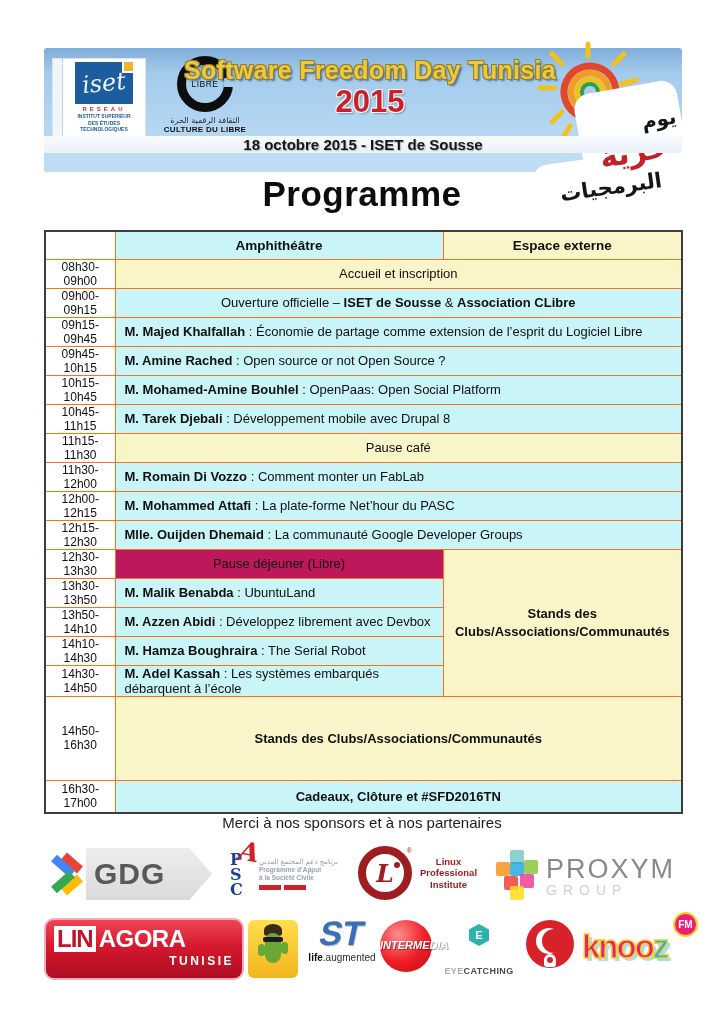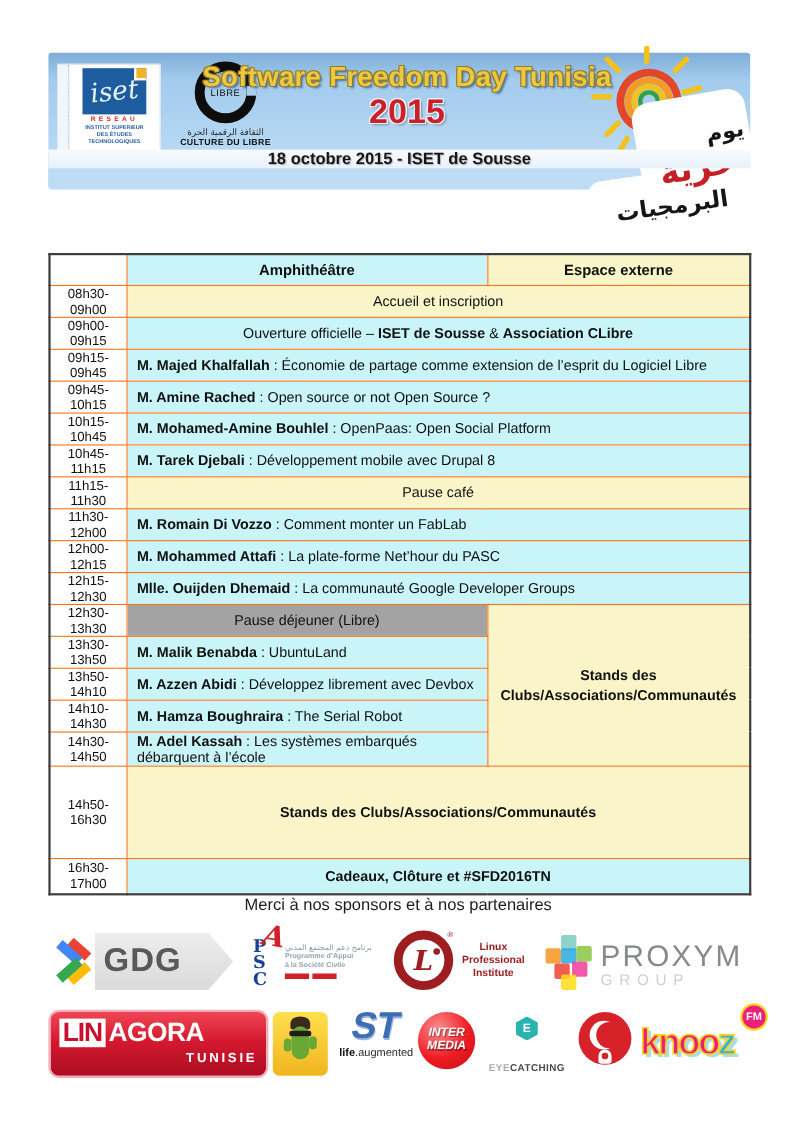--- a/index.html
+++ b/index.html
@@ -52,21 +52,21 @@
 
   
   .sched{position:absolute;left:44px;top:230px;width:637px;border-collapse:collapse;table-layout:fixed;
          font-size:13px;color:#101010;border:2px solid #3d3d3d;}
   .sched td{border:1px solid #f97316;vertical-align:middle;padding:0;overflow:hidden;}
   .sched tr{height:28px;}
   .time-cell{font-size:12px;text-align:center;background:#fff;}
   .head-cell{font-weight:bold;text-align:center;font-size:13.5px;}
   .bg-cyan{background:#c9f4f8;}
   .bg-yellow{background:#f9f5c9;}
-  .bg-white{background:#a3a3a3;}
+  .bg-white{background:#be185d;}
   .align-left{text-align:left;padding-left:9px !important;}
   .align-center{text-align:center;}
   .b{font-weight:bold;}
   .side-cell{font-weight:bold;text-align:center;line-height:1.35;font-size:13px;}
 
   
   .merci{position:absolute;top:814px;left:0;width:100%;text-align:center;font-size:15px;color:#1c1c1c;}
   .logo{position:absolute;}
 
   
@@ -119,21 +119,21 @@
   .cac-arm2{position:absolute;left:33px;top:22px;width:7px;height:12px;background:#6aa835;border-radius:4px;}
   
   .st{left:306px;top:916px;width:72px;text-align:center;}
   .st-letters{display:inline-block;font-weight:bold;font-size:34px;line-height:1;color:#3d6db5;
               transform:skewX(-12deg);text-shadow:1px 1px 0 #9db7d8;}
   .st-cap{font-size:10px;color:#2b2b2b;margin-top:2px;}
   .st-cap .b{color:#111;}
   
   .inter{left:380px;top:920px;width:52px;height:52px;border-radius:50%;
          background:radial-gradient(circle at 35% 28%,#fb8d8d 0%,#ef1c25 55%,#c20d14 100%);
-         display:flex;flex-direction:column;align-items:center;justify-content:center;
+         display:flex;align-items:center;
          color:#fff;font-weight:bold;font-style:italic;font-size:11px;line-height:1.05;
          text-shadow:1px 1px 1px rgba(0,0,0,.4);}
   
   .eye{left:442px;top:924px;width:74px;text-align:center;}
   .eye-icon{width:20px;height:22px;margin:0 auto;background:#29b4ae;color:#fff;
             clip-path:polygon(50% 0,100% 25%,100% 75%,50% 100%,0 75%,0 25%);
             display:flex;align-items:center;justify-content:center;font-size:11px;font-weight:bold;}
   .eye-text{margin-top:20px;font-size:9px;letter-spacing:.4px;font-weight:bold;}
   .eye-p1{color:#a7abae;}
   .eye-p2{color:#45494d;}
@@ -220,20 +220,21 @@
         </g>
       </svg>
     </div>
 
     <div class="date-band">
       <span class="date-text">18 octobre 2015 - ISET de Sousse</span>
     </div>
     <div class="bottom-strip"></div>
   </div>
 
+  <div class="programme">Programme</div>
 
   <table class="sched">
     <colgroup>
       <col style="width:70px">
         <col style="width:328px">
         <col style="width:239px">
     </colgroup>
     <thead>
       <tr>
         <td class="time-cell"></td>

